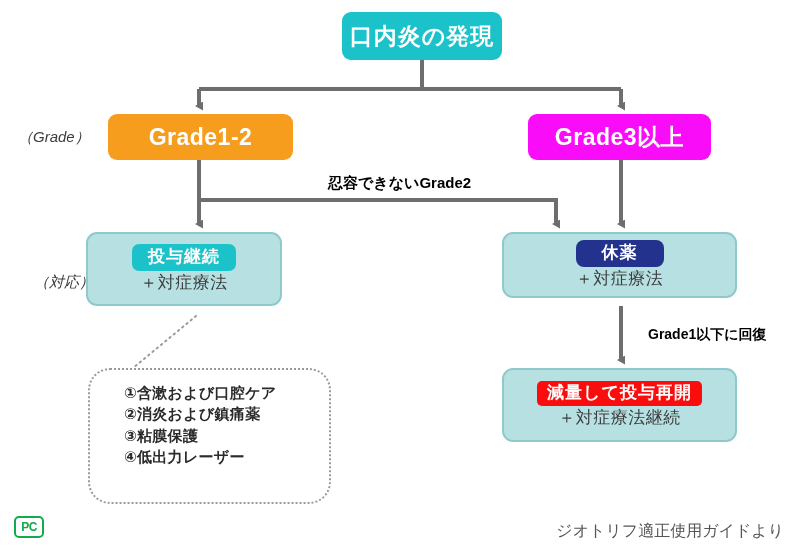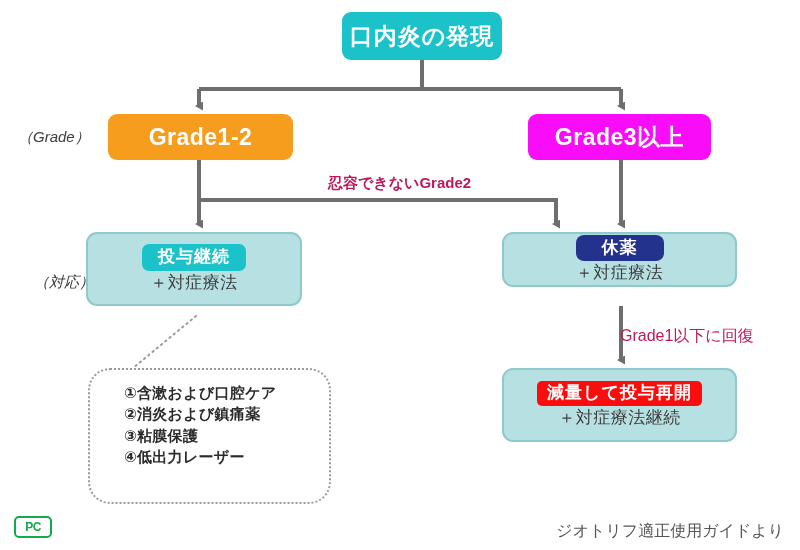--- a/index.html
+++ b/index.html
@@ -71,28 +71,28 @@
   .node-treat {
     flex-direction: column;
     justify-content: center;
     background: #b6e0e2;
     border: 2px solid #8fc9cc;
     border-radius: 11px;
   }
   .node-treat-left {
     left: 86px;
     top: 232px;
-    width: 216px;
+    width: 196px;
     height: 74px;
   }
   .node-treat-right {
     left: 502px;
     top: 232px;
     width: 235px;
-    height: 55px;
+    height: 66px;
   }
   .node-treat-restart {
     left: 502px;
     top: 368px;
     width: 235px;
     height: 74px;
   }
 
   .pill {
     display: inline-block;
@@ -121,31 +121,31 @@
     font-size: 15px;
     white-space: nowrap;
     font-style: italic;
   }
   .row-label-grade { left: 18px; top: 128px; }
   .row-label-taiou { left: 34px; top: 261px; margin-top: 12px; }
 
   
   .edge-label {
     position: absolute;
-    color: #be185d;
+    color: #000000;
     font-size: 15px;
     font-weight: bold;
     white-space: nowrap;
   }
   .edge-label-ninyou { left: 328px; top: 174px; }
   .edge-label-recover {
-    left: 620px;
+    left: 648px;
     top: 326px;
-    font-weight: normal;
-    font-size: 16px;
+    font-weight: bold;
+    font-size: 14px;
   }
 
   
   .callout {
     position: absolute;
     left: 88px;
     top: 368px;
     width: 243px;
     height: 136px;
     box-sizing: border-box;
@@ -168,21 +168,21 @@
     margin-left: 16px;
     line-height: 1.42;
     letter-spacing: 0.3px;
   }
 
   
   .logo-badge {
     position: absolute;
     left: 14px;
     top: 516px;
-    width: 38px;
+    width: 30px;
     height: 22px;
     box-sizing: border-box;
     border: 2px solid #13aa4b;
     border-radius: 5px;
     color: #13aa4b;
     font-size: 12px;
     font-weight: bold;
     display: flex;
     align-items: center;
     justify-content: center;

